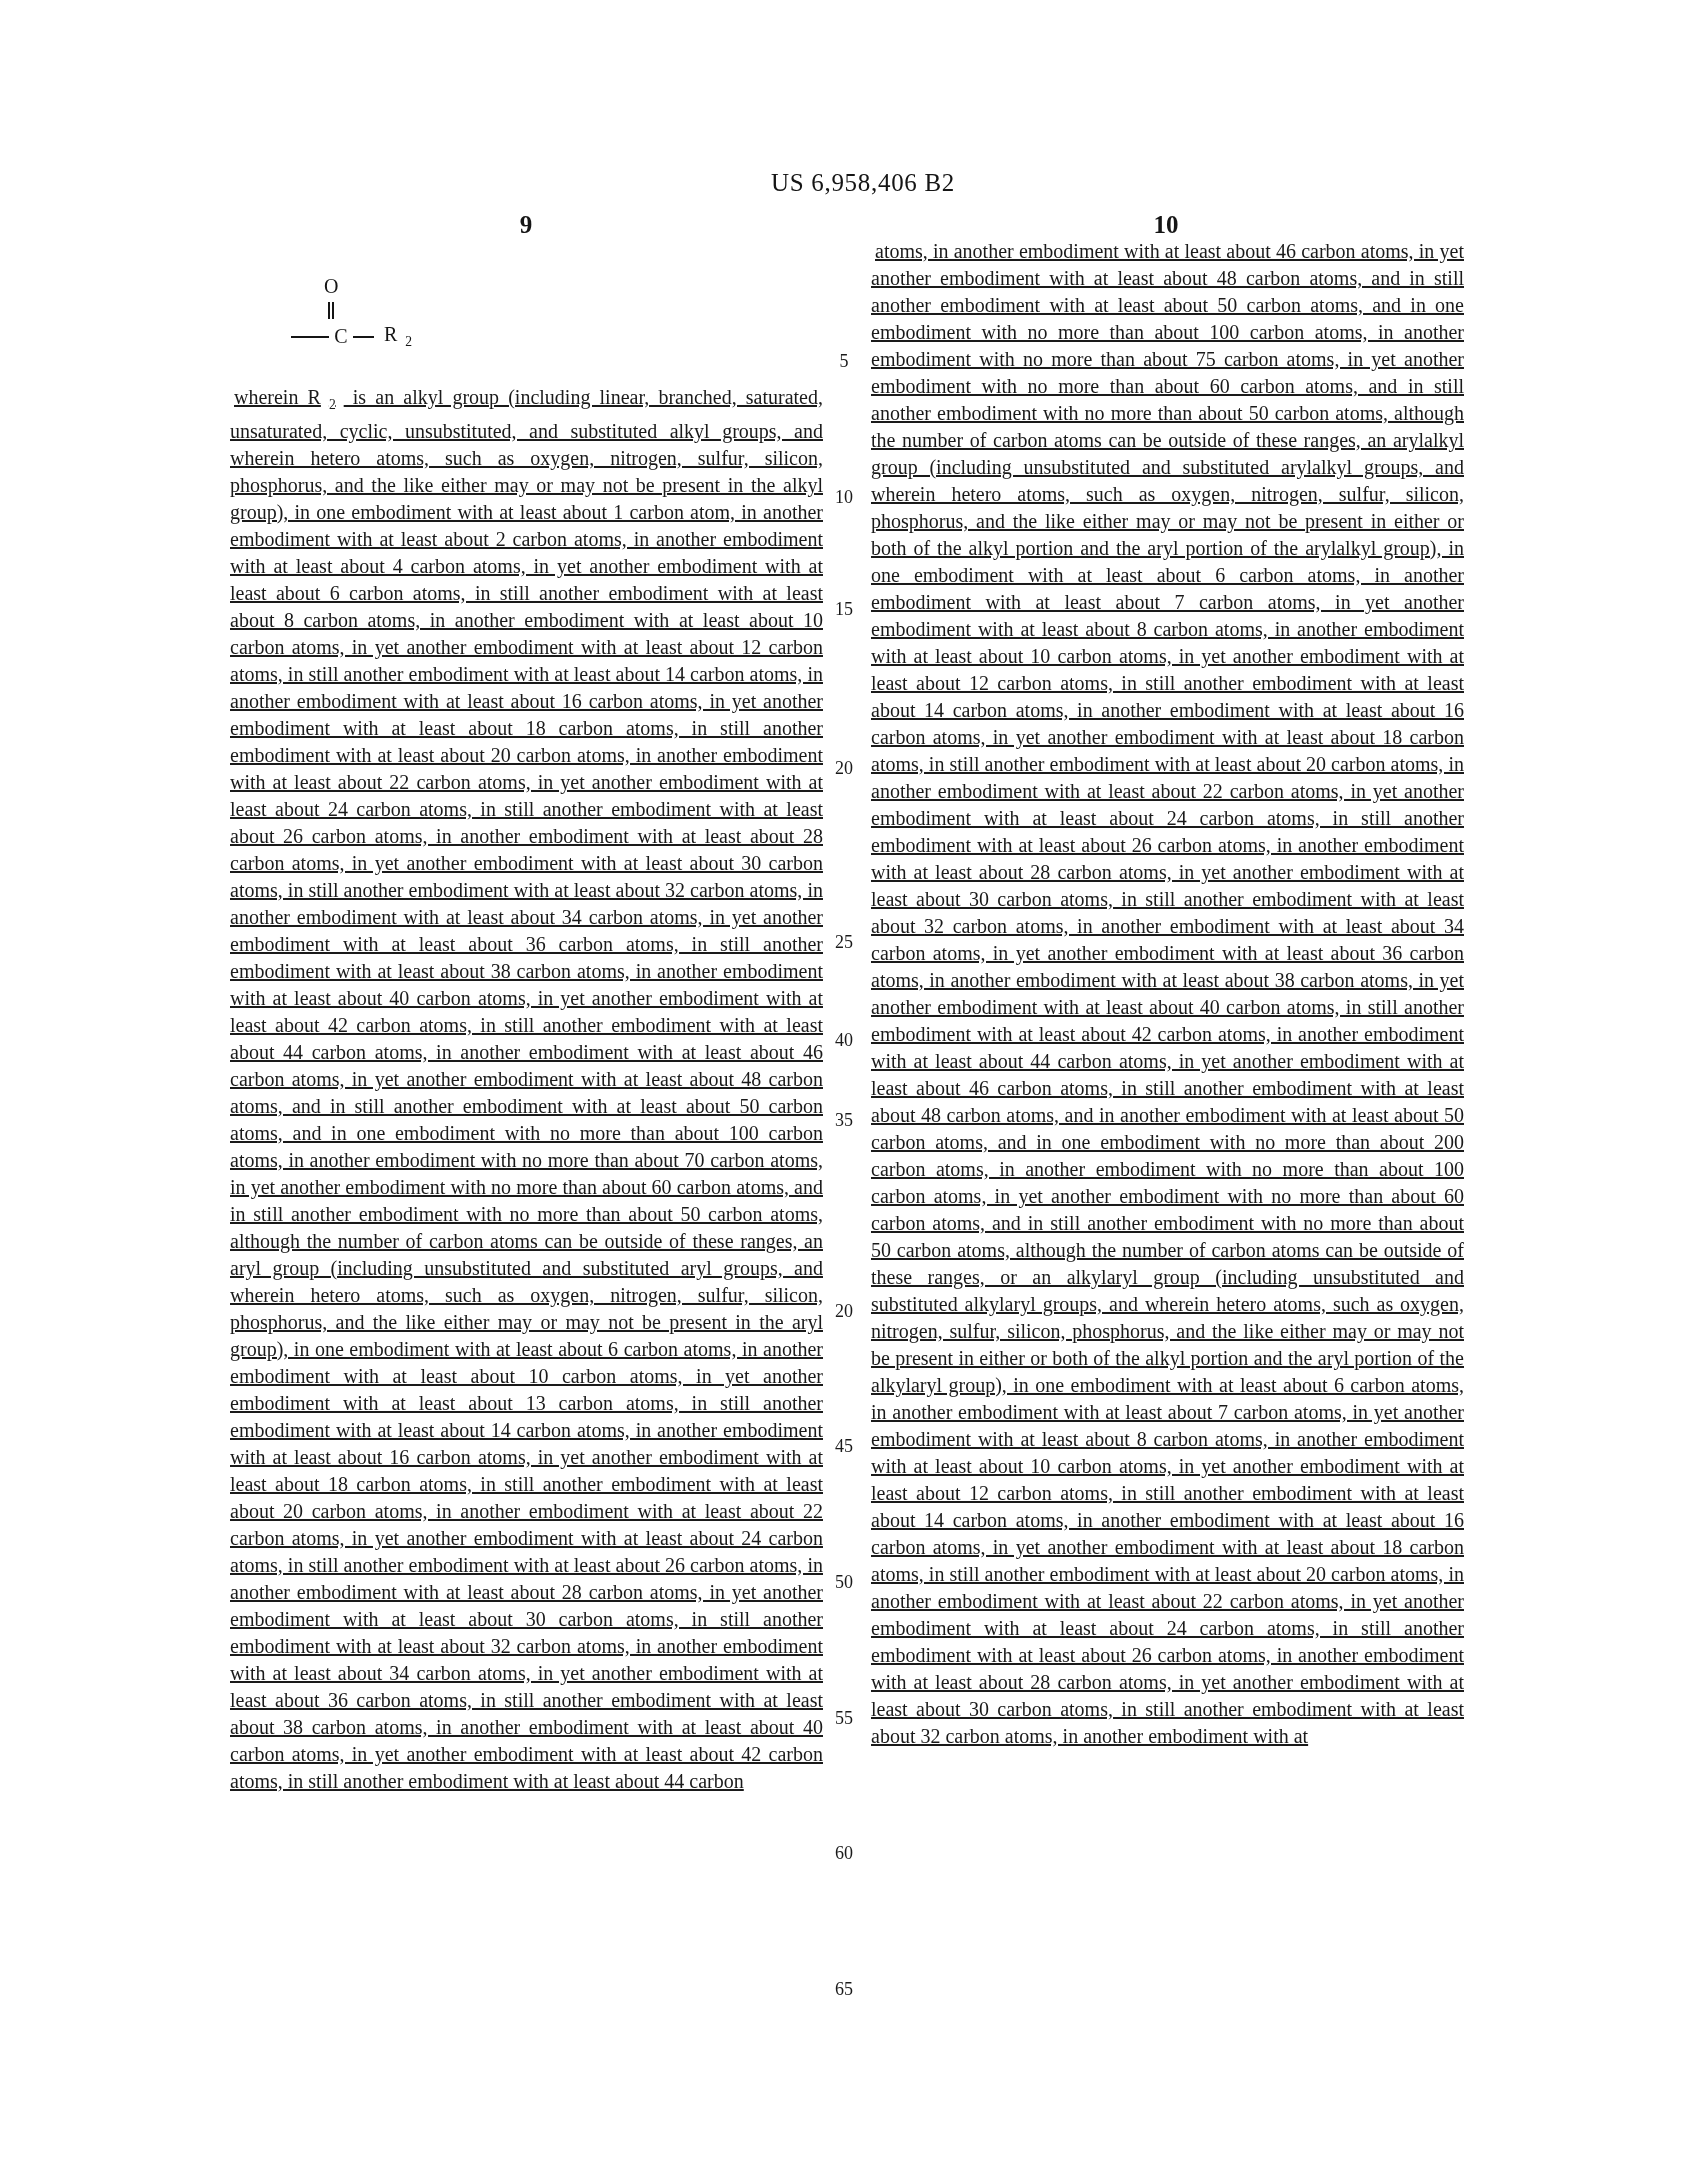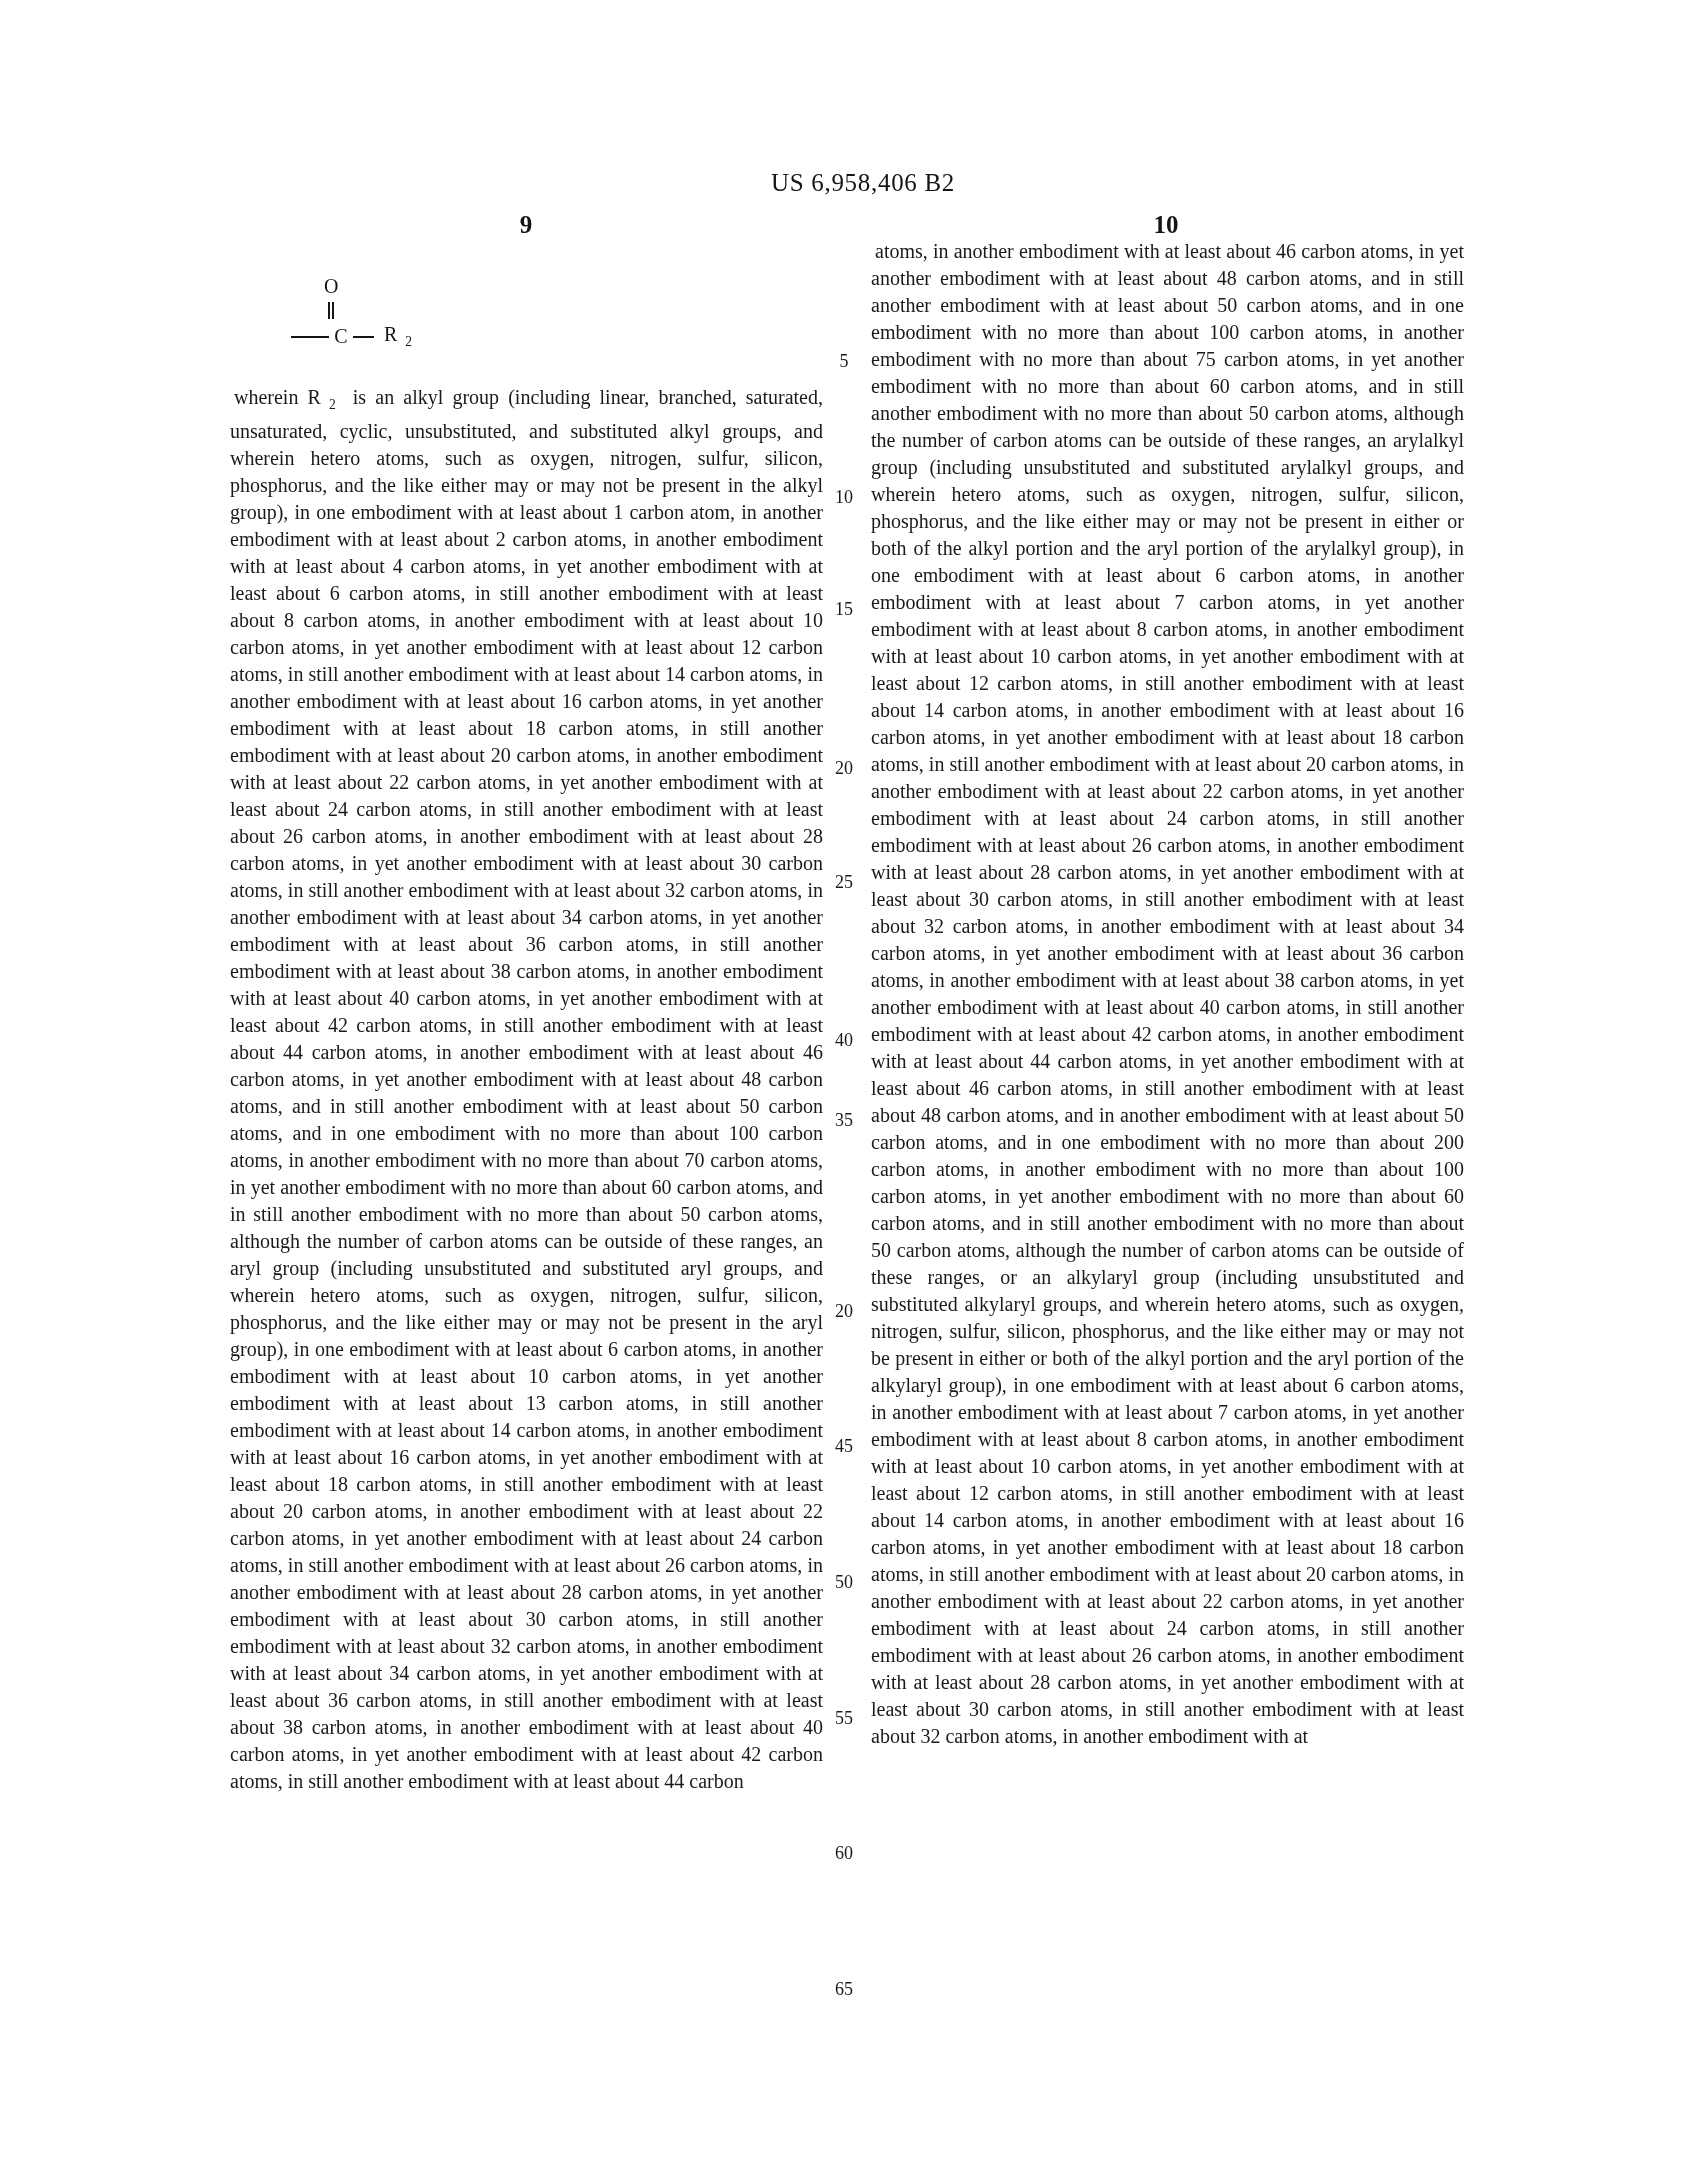--- a/index.html
+++ b/index.html
@@ -55,20 +55,21 @@
   sub { font-size: 0.68em; }
 
   
   .column {
     position: absolute;
     width: 593px;
     font-size: 20px;
     line-height: 27px;
     text-align: justify;
     color: #1a1a1a;
+    text-decoration: underline;
   }
   .column-left  { left: 214px;  top: 368px; }
   .column-right { left: 855px; top: 222px; }
 
   
   .line-num {
     position: absolute;
     left: 808px;
     width: 40px;
     text-align: center;
@@ -99,21 +100,21 @@
 
   <div class="column column-left"><span>wherein R</span><sub>2</sub><span> is an alkyl group (including linear, branched, saturated, unsaturated, cyclic, unsubstituted, and substituted alkyl groups, and wherein hetero atoms, such as oxygen, nitrogen, sulfur, silicon, phosphorus, and the like either may or may not be present in the alkyl group), in one embodiment with at least about 1 carbon atom, in another embodiment with at least about 2 carbon atoms, in another embodiment with at least about 4 carbon atoms, in yet another embodiment with at least about 6 carbon atoms, in still another embodiment with at least about 8 carbon atoms, in another embodiment with at least about 10 carbon atoms, in yet another embodiment with at least about 12 carbon atoms, in still another embodiment with at least about 14 carbon atoms, in another embodiment with at least about 16 carbon atoms, in yet another embodiment with at least about 18 carbon atoms, in still another embodiment with at least about 20 carbon atoms, in another embodiment with at least about 22 carbon atoms, in yet another embodiment with at least about 24 carbon atoms, in still another embodiment with at least about 26 carbon atoms, in another embodiment with at least about 28 carbon atoms, in yet another embodiment with at least about 30 carbon atoms, in still another embodiment with at least about 32 carbon atoms, in another embodiment with at least about 34 carbon atoms, in yet another embodiment with at least about 36 carbon atoms, in still another embodiment with at least about 38 carbon atoms, in another embodiment with at least about 40 carbon atoms, in yet another embodiment with at least about 42 carbon atoms, in still another embodiment with at least about 44 carbon atoms, in another embodiment with at least about 46 carbon atoms, in yet another embodiment with at least about 48 carbon atoms, and in still another embodiment with at least about 50 carbon atoms, and in one embodiment with no more than about 100 carbon atoms, in another embodiment with no more than about 70 carbon atoms, in yet another embodiment with no more than about 60 carbon atoms, and in still another embodiment with no more than about 50 carbon atoms, although the number of carbon atoms can be outside of these ranges, an aryl group (including unsubstituted and substituted aryl groups, and wherein hetero atoms, such as oxygen, nitrogen, sulfur, silicon, phosphorus, and the like either may or may not be present in the aryl group), in one embodiment with at least about 6 carbon atoms, in another embodiment with at least about 10 carbon atoms, in yet another embodiment with at least about 13 carbon atoms, in still another embodiment with at least about 14 carbon atoms, in another embodiment with at least about 16 carbon atoms, in yet another embodiment with at least about 18 carbon atoms, in still another embodiment with at least about 20 carbon atoms, in another embodiment with at least about 22 carbon atoms, in yet another embodiment with at least about 24 carbon atoms, in still another embodiment with at least about 26 carbon atoms, in another embodiment with at least about 28 carbon atoms, in yet another embodiment with at least about 30 carbon atoms, in still another embodiment with at least about 32 carbon atoms, in another embodiment with at least about 34 carbon atoms, in yet another embodiment with at least about 36 carbon atoms, in still another embodiment with at least about 38 carbon atoms, in another embodiment with at least about 40 carbon atoms, in yet another embodiment with at least about 42 carbon atoms, in still another embodiment with at least about 44 carbon</span></div>
 
   <div class="column column-right"><span>atoms, in another embodiment with at least about 46 carbon atoms, in yet another embodiment with at least about 48 carbon atoms, and in still another embodiment with at least about 50 carbon atoms, and in one embodiment with no more than about 100 carbon atoms, in another embodiment with no more than about 75 carbon atoms, in yet another embodiment with no more than about 60 carbon atoms, and in still another embodiment with no more than about 50 carbon atoms, although the number of carbon atoms can be outside of these ranges, an arylalkyl group (including unsubstituted and substituted arylalkyl groups, and wherein hetero atoms, such as oxygen, nitrogen, sulfur, silicon, phosphorus, and the like either may or may not be present in either or both of the alkyl portion and the aryl portion of the arylalkyl group), in one embodiment with at least about 6 carbon atoms, in another embodiment with at least about 7 carbon atoms, in yet another embodiment with at least about 8 carbon atoms, in another embodiment with at least about 10 carbon atoms, in yet another embodiment with at least about 12 carbon atoms, in still another embodiment with at least about 14 carbon atoms, in another embodiment with at least about 16 carbon atoms, in yet another embodiment with at least about 18 carbon atoms, in still another embodiment with at least about 20 carbon atoms, in another embodiment with at least about 22 carbon atoms, in yet another embodiment with at least about 24 carbon atoms, in still another embodiment with at least about 26 carbon atoms, in another embodiment with at least about 28 carbon atoms, in yet another embodiment with at least about 30 carbon atoms, in still another embodiment with at least about 32 carbon atoms, in another embodiment with at least about 34 carbon atoms, in yet another embodiment with at least about 36 carbon atoms, in another embodiment with at least about 38 carbon atoms, in yet another embodiment with at least about 40 carbon atoms, in still another embodiment with at least about 42 carbon atoms, in another embodiment with at least about 44 carbon atoms, in yet another embodiment with at least about 46 carbon atoms, in still another embodiment with at least about 48 carbon atoms, and in another embodiment with at least about 50 carbon atoms, and in one embodiment with no more than about 200 carbon atoms, in another embodiment with no more than about 100 carbon atoms, in yet another embodiment with no more than about 60 carbon atoms, and in still another embodiment with no more than about 50 carbon atoms, although the number of carbon atoms can be outside of these ranges, or an alkylaryl group (including unsubstituted and substituted alkylaryl groups, and wherein hetero atoms, such as oxygen, nitrogen, sulfur, silicon, phosphorus, and the like either may or may not be present in either or both of the alkyl portion and the aryl portion of the alkylaryl group), in one embodiment with at least about 6 carbon atoms, in another embodiment with at least about 7 carbon atoms, in yet another embodiment with at least about 8 carbon atoms, in another embodiment with at least about 10 carbon atoms, in yet another embodiment with at least about 12 carbon atoms, in still another embodiment with at least about 14 carbon atoms, in another embodiment with at least about 16 carbon atoms, in yet another embodiment with at least about 18 carbon atoms, in still another embodiment with at least about 20 carbon atoms, in another embodiment with at least about 22 carbon atoms, in yet another embodiment with at least about 24 carbon atoms, in still another embodiment with at least about 26 carbon atoms, in another embodiment with at least about 28 carbon atoms, in yet another embodiment with at least about 30 carbon atoms, in still another embodiment with at least about 32 carbon atoms, in another embodiment with at</span></div>
 
   <div>
     <div class="line-num" style="top:335px">5</div>
     <div class="line-num" style="top:471px">10</div>
     <div class="line-num" style="top:583px">15</div>
     <div class="line-num" style="top:742px">20</div>
-    <div class="line-num" style="top:856px">25</div>
+    <div class="line-num" style="top:916px">25</div>
     <div class="line-num" style="top:1014px">40</div>
     <div class="line-num" style="top:1094px">35</div>
     <div class="line-num" style="top:1285px">20</div>
     <div class="line-num" style="top:1420px">45</div>
     <div class="line-num" style="top:1556px">50</div>
     <div class="line-num" style="top:1692px">55</div>
     <div class="line-num" style="top:1827px">60</div>
     <div class="line-num" style="top:1963px">65</div>
   </div>
 

